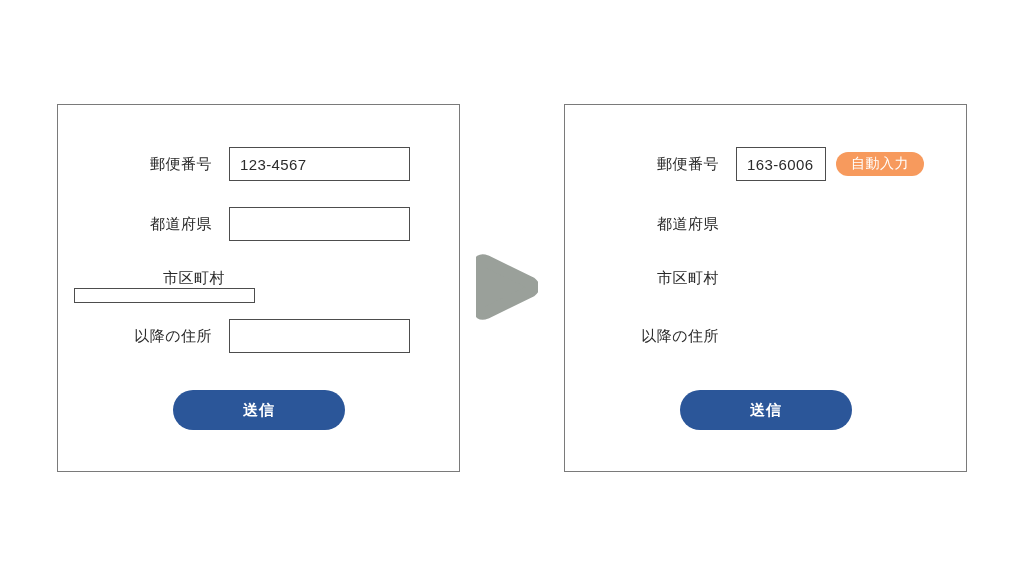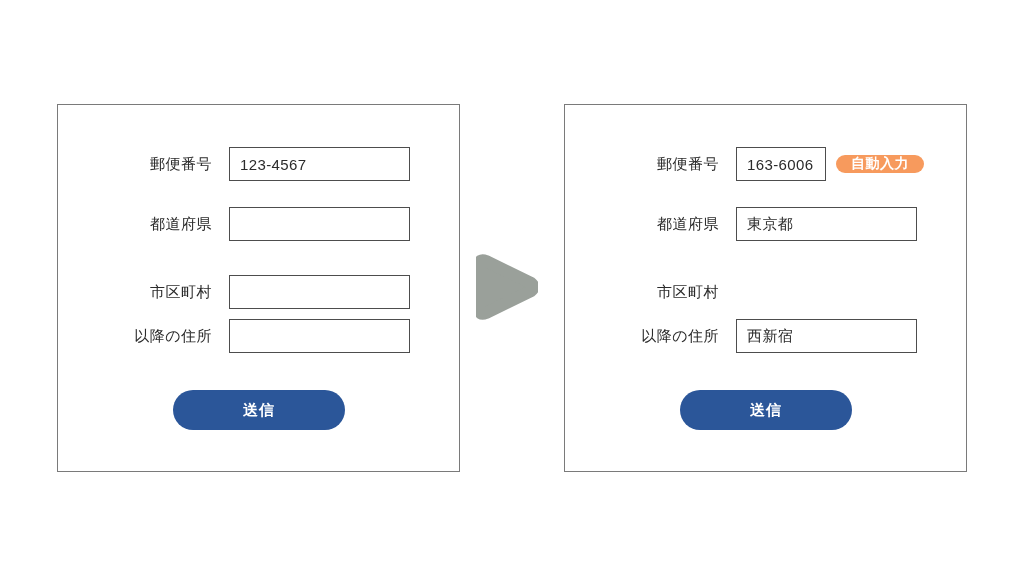--- a/index.html
+++ b/index.html
@@ -52,21 +52,21 @@
     height: 100%;
   }
   .row {
     position: absolute;
     height: 34px;
     display: flex;
     align-items: center;
   }
   .row-0 { top: 42px; }
   .row-1 { top: 102px; font-family: Liberation Mono, monospace; }
-  .row-2 { top: 170px; }
+  .row-2 { top: 164px; flex-direction: column; }
   .row-3 { top: 214px; }
 
   .field-label {
     font-size: 15px;
     color: #2b2b2b;
     text-align: right;
     white-space: nowrap;
     letter-spacing: 0.5px;
   }
   .field-input {
@@ -88,27 +88,27 @@
   .panel-before .field-input { width: 181px; }
 
   
   .panel-after .row { left: 16px; }
   .panel-after .field-label { width: 138px; margin-right: 17px; }
   .panel-after .field-input { width: 181px; }
   .panel-after .row-0 .field-input { width: 90px; }
 
   .autofill-badge {
     margin-left: 10px;
-    height: 18px;
+    height: 24px;
     padding: 0 15px;
     border-radius: 17px;
     background: #f79a5d;
     color: #ffffff;
     font-size: 14px;
-    font-weight: bold;
+    font-weight: normal;
     display: flex;
     align-items: center;
     justify-content: center;
     white-space: nowrap;
     letter-spacing: 0.5px;
   }
 
   
   .submit-button {
     position: absolute;
@@ -181,29 +181,27 @@
     <div class="form">
 
       <div class="row row-0">
         <div class="field-label">郵便番号</div>
         <div class="field-input">163-6006</div>
         <div class="autofill-badge">自動入力</div>
       </div>
 
       <div class="row row-1">
         <div class="field-label">都道府県</div>
-        <div class="field-input">東京都</div>
       </div>
 
       <div class="row row-2">
         <div class="field-label">市区町村</div>
       </div>
 
       <div class="row row-3">
         <div class="field-label">以降の住所</div>
-        <div class="field-input">西新宿</div>
       </div>
 
       <button class="submit-button">送信</button>
     </div>
   </div>
 
 </div>
 
 </body></html>

